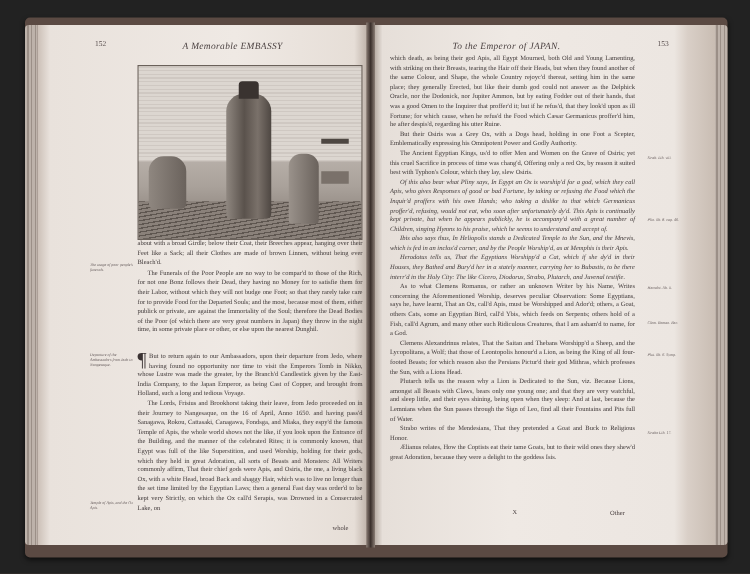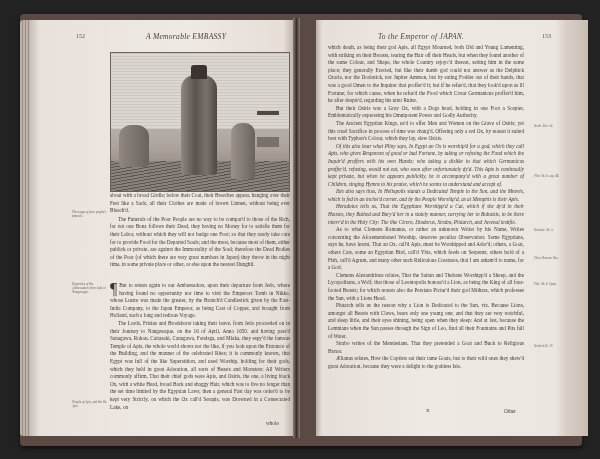--- a/index.html
+++ b/index.html
@@ -1,20 +1,20 @@
 <!DOCTYPE html>
 <html><head>
 <meta charset="utf-8">
 <style>
   html,body{margin:0;padding:0;}
   body{width:600px;height:459px;background:#222222;position:relative;overflow:hidden;font-family:"Liberation Serif","DejaVu Serif",serif;}
   .book{position:absolute;left:20px;top:14px;width:562px;height:432px;background:#5b4a43;border-radius:4px;box-shadow:0 2px 4px rgba(0,0,0,.6);}
   .page{position:absolute;top:6px;height:416px;background:#ece6e1;overflow:hidden;}
   .page.left{left:10px;width:264px;background:linear-gradient(90deg,#cbbfb6 0,#e9e2dc 10px,#efe9e4 60%,#e6ded7 96%,#bdb1a8 100%);}
-  .page.right{left:280px;width:272px;background:linear-gradient(90deg,#b9aea6 0,#e6dfd9 6px,#efe9e4 40%,#ece6e1 88%,#d9cfc7 92%,#c9bdb3 100%);margin-left:16px;}
+  .page.right{left:280px;width:272px;background:linear-gradient(90deg,#b9aea6 0,#e6dfd9 6px,#efe9e4 40%,#ece6e1 88%,#d9cfc7 92%,#c9bdb3 100%);}
   .gutter{position:absolute;left:273px;top:4px;width:7px;height:420px;background:linear-gradient(90deg,#8a7d75,#3a2f2b 50%,#8a7d75);}
   .edge-right{position:absolute;right:0;top:6px;width:12px;height:416px;background:repeating-linear-gradient(90deg,#9b8f87 0 1px,#bdb2aa 1px 3px);border-radius:0 3px 3px 0;}
   .edge-left{position:absolute;left:0;top:6px;width:10px;height:416px;background:repeating-linear-gradient(90deg,#bdb2aa 0 2px,#9b8f87 2px 3px);border-radius:3px 0 0 3px;}
   .runhead{position:absolute;top:12px;font-style:italic;font-size:7.5px;color:#4a4040;letter-spacing:.3px;}
   .pnum{position:absolute;top:13px;font-size:6px;color:#5a5050;}
   .engraving{position:absolute;left:80px;top:32px;width:178px;height:138px;background:
      linear-gradient(180deg,#d8d2cc 0,#c7c0ba 35%,#a9a19a 70%,#7d746d 100%);
      border:1px solid #6a615a;}
   .engraving .sky{position:absolute;left:0;top:0;width:100%;height:55%;background:repeating-linear-gradient(0deg,#cfc8c2 0 1px,#dcd6d0 1px 3px);}
   .engraving .ground{position:absolute;left:0;bottom:0;width:100%;height:22%;background:repeating-linear-gradient(170deg,#5e5650 0 1px,#8a817a 1px 3px);}

